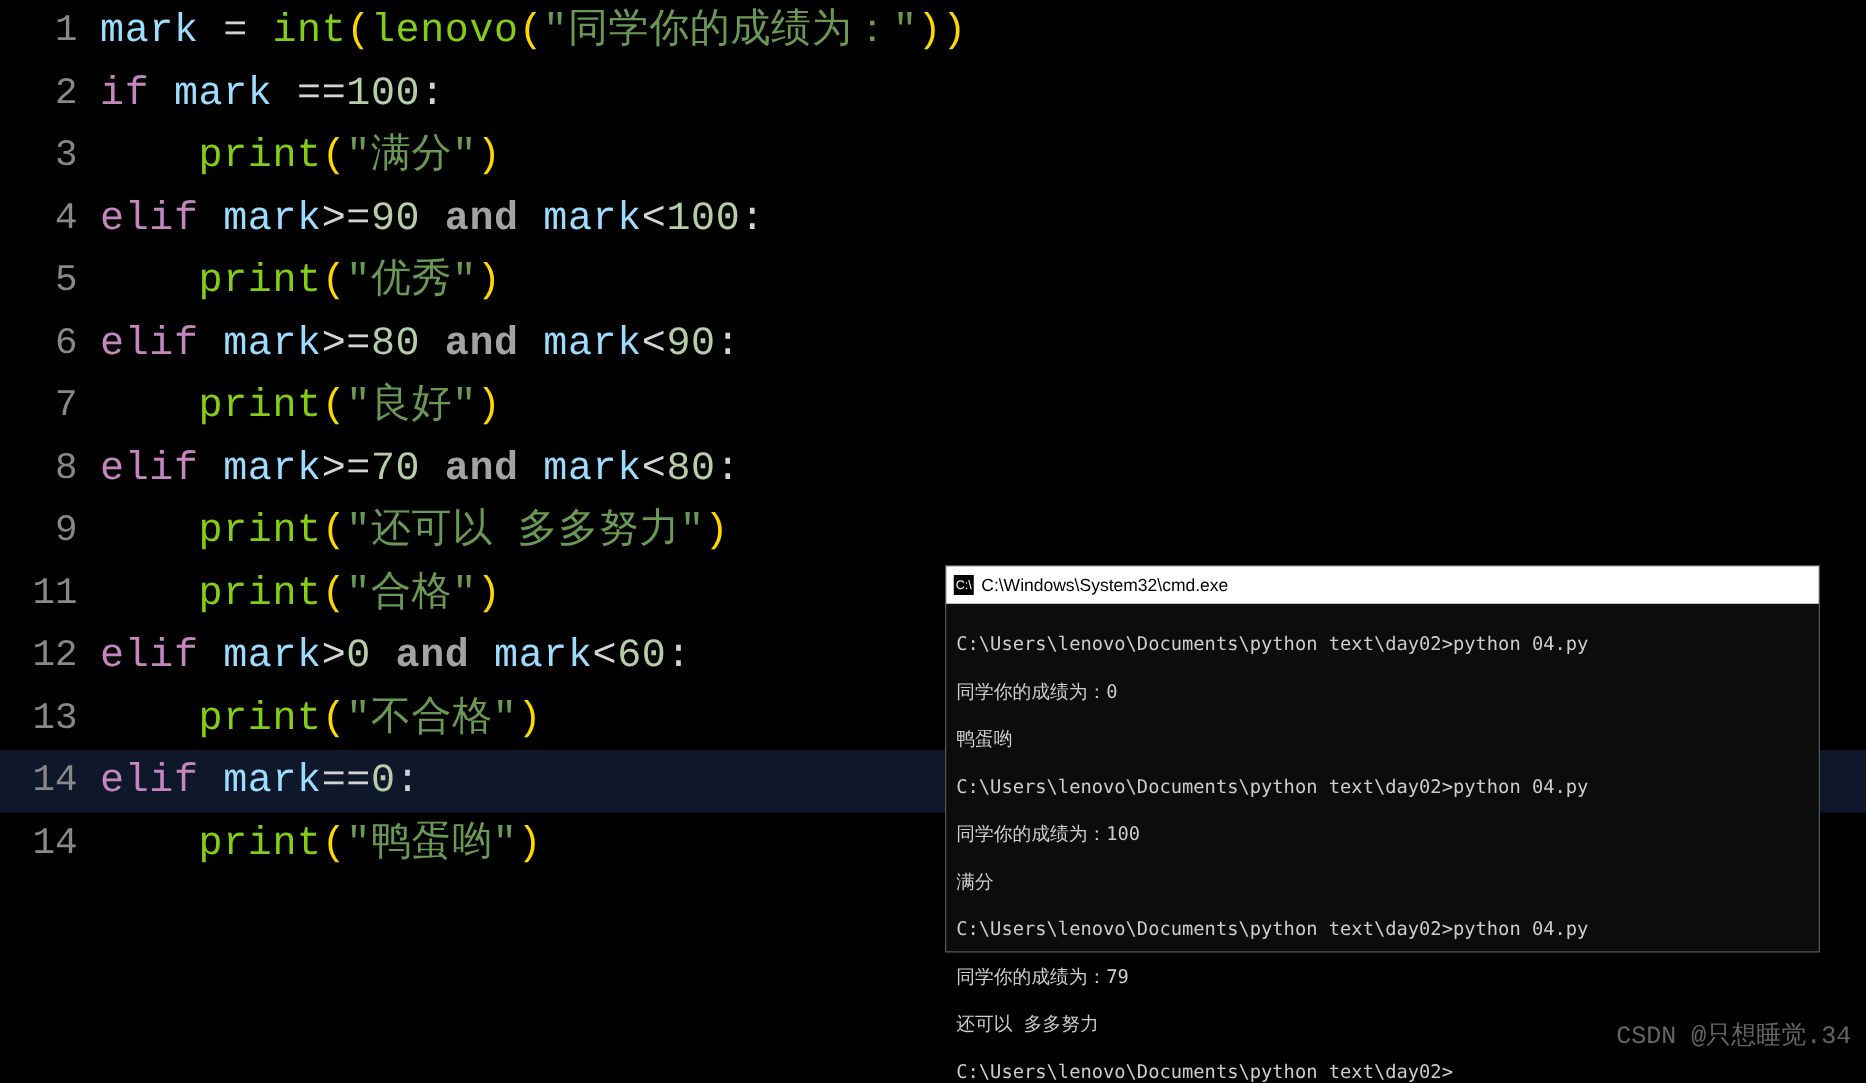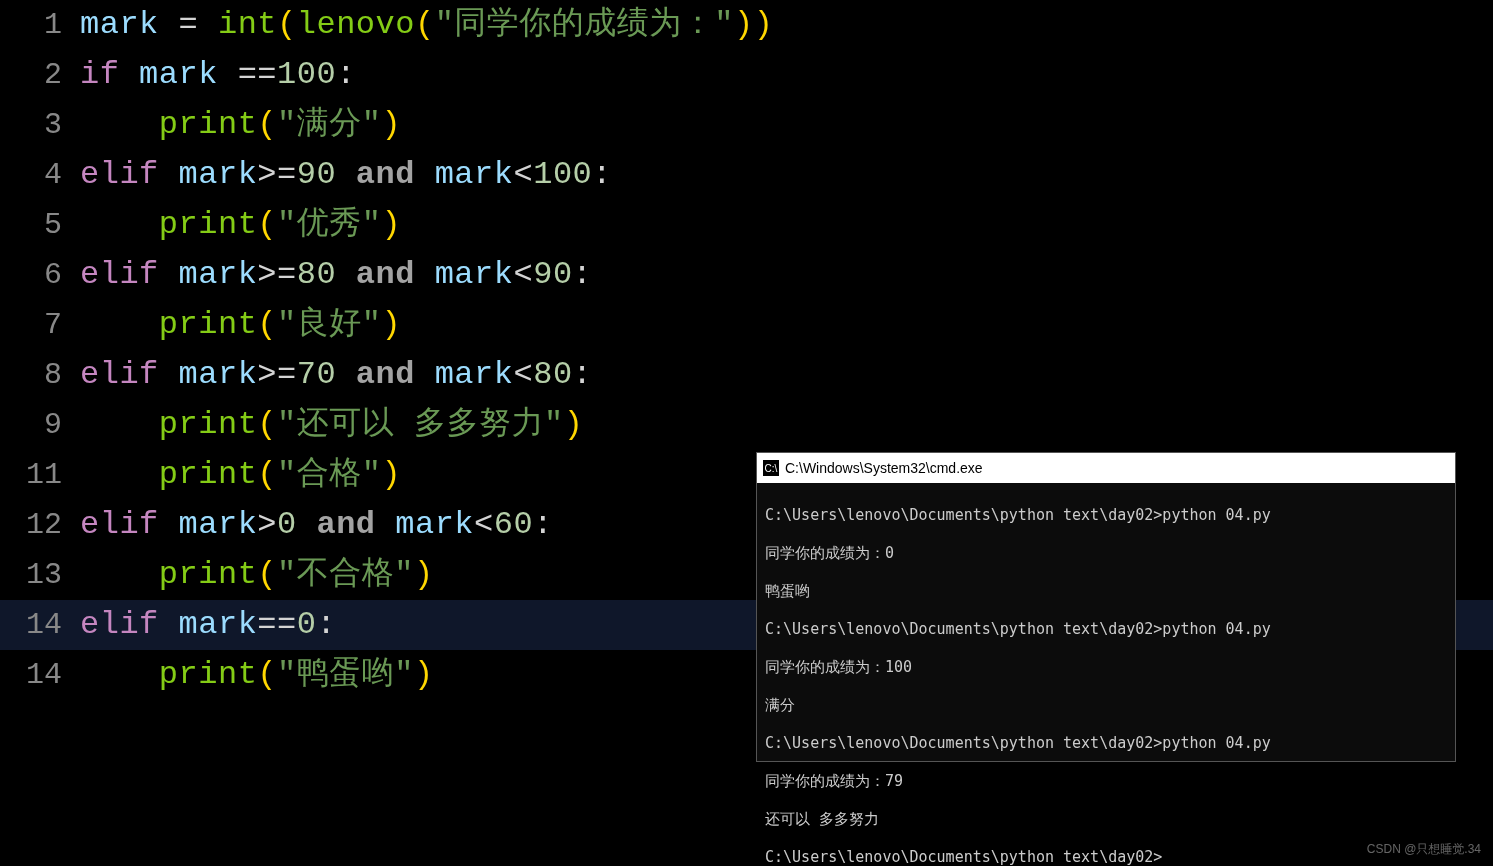--- a/index.html
+++ b/index.html
@@ -88,24 +88,24 @@
       color: #CCCCCC;
       font-family: 'NSimSun', 'Consolas', monospace;
       white-space: pre;
     }
     .cmd-line { display: block; margin-top: 18px; }
     .cmd-blank { height: 20px; }
     
     .watermark {
       position: absolute;
       right: 12px;
-      bottom: 8px;
+      bottom: 25px;
       color: rgba(200,200,200,0.5);
-      font-size: 12px;
-      font-family: Liberation Sans, sans-serif;
+      font-size: 20px;
+      font-family: Liberation Mono, monospace;
     }
   </style>
 </head>
 <body>
 
 <div class="editor" id="editor-root">
     <div class="line">
       <span class="lineno">1</span>
       <span class="code"><span class="t-var">mark</span><span class="t-white"> </span><span class="t-op">=</span><span class="t-white"> </span><span class="t-func">int</span><span class="t-paren">(</span><span class="t-func">lenovo</span><span class="t-paren">(</span><span class="t-str">"同学你的成绩为："</span><span class="t-paren">)</span><span class="t-paren">)</span></span>
     </div>

